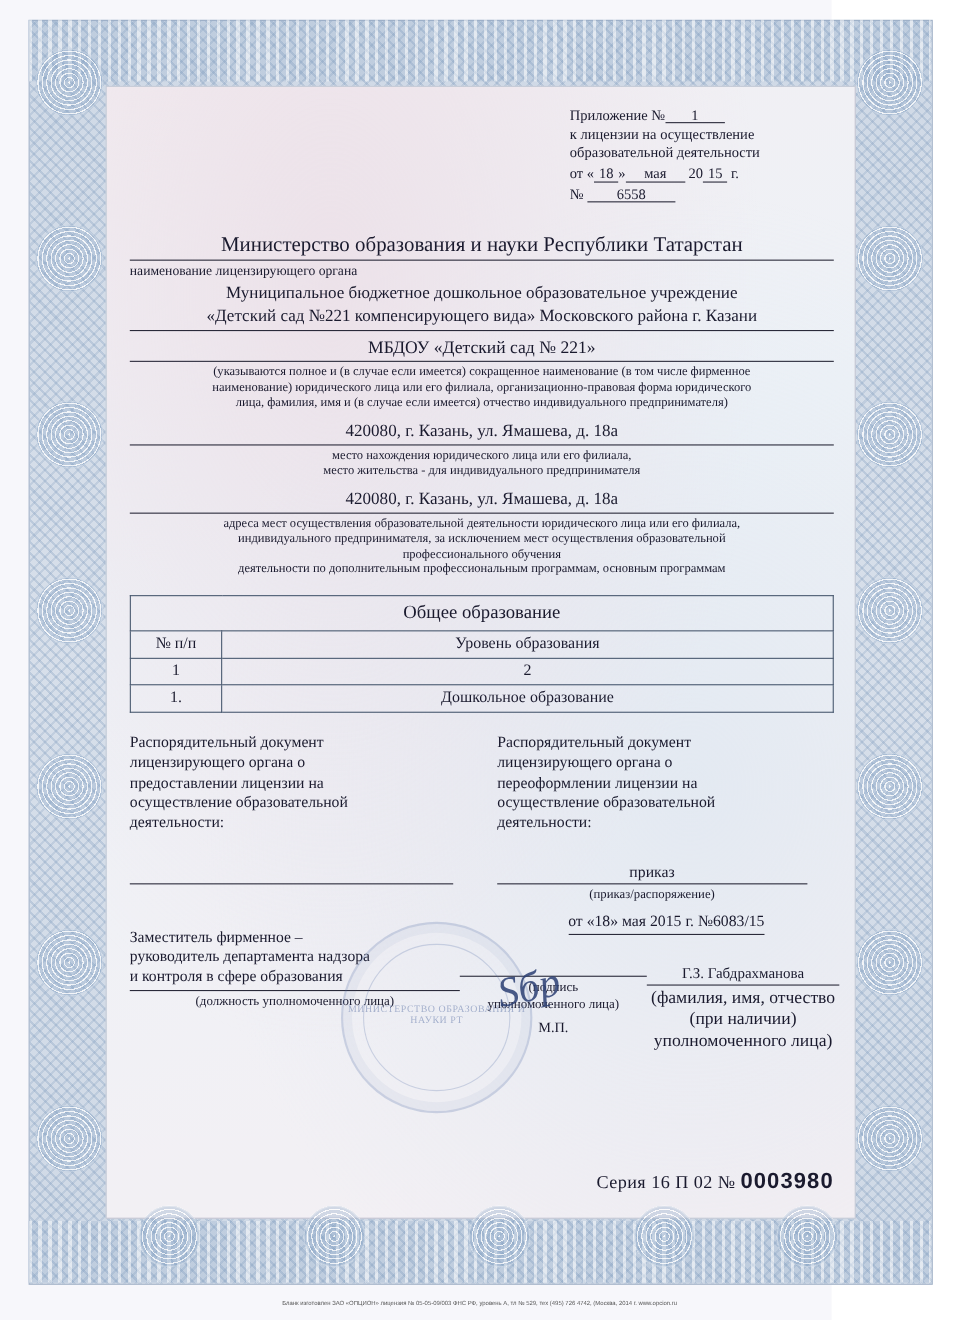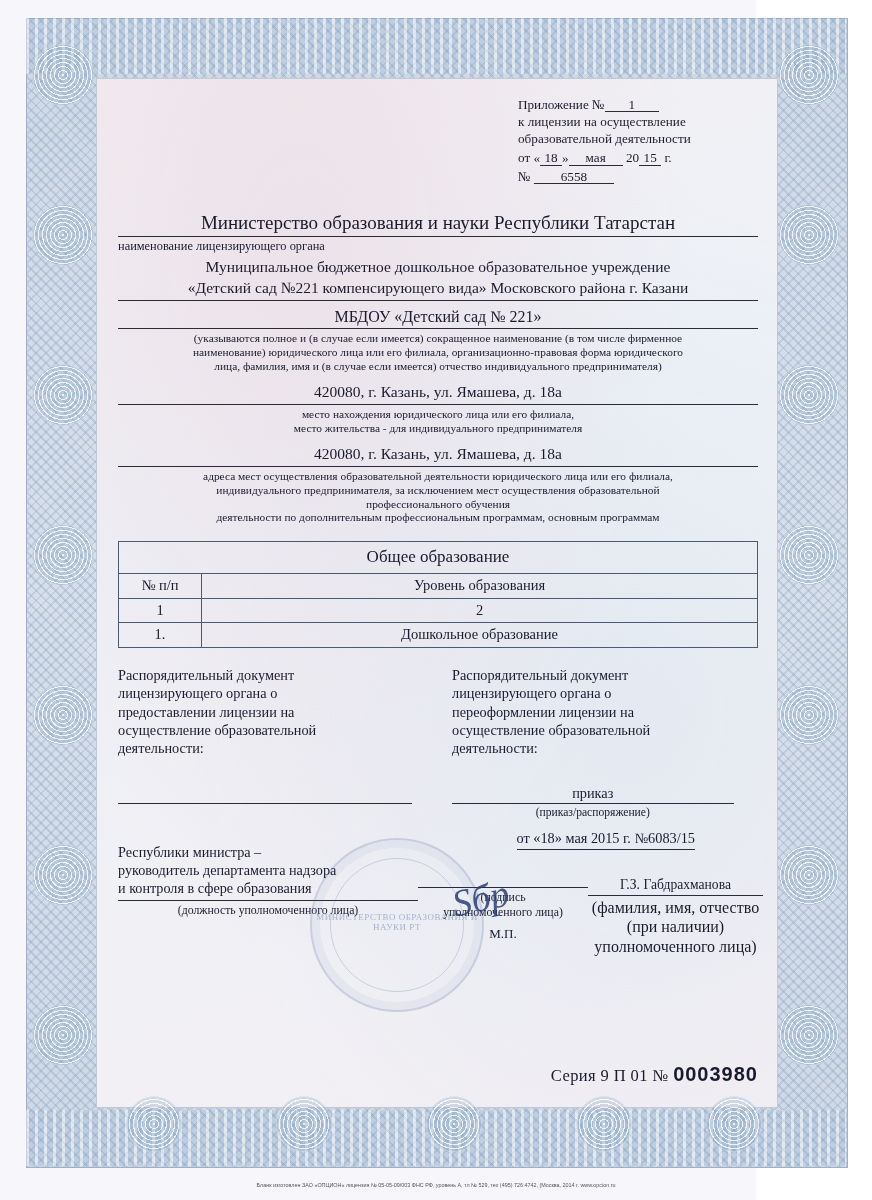--- a/index.html
+++ b/index.html
@@ -401,21 +401,21 @@
         <div>деятельности:</div>
         <div class="order-line" style="width:92%;">приказ</div>
         <div class="order-cap" style="width:92%;">(приказ/распоряжение)</div>
         <div class="order-date-wrap" style="width:92%;">
           <span class="order-date">от «18» мая   2015 г.  №6083/15</span>
         </div>
       </div>
     </div>
 
     <div class="sign">
-      <div>Республики министра –</div>
+      <div>Заместитель фирменное –</div>
       <div>руководитель департамента надзора</div>
       <div class="post">и контроля в сфере образования</div>
       <div class="post-cap">(должность уполномоченного лица)</div>
 
       <div class="sign-mid">
         <div class="ln"></div>
         <div>(подпись</div>
         <div>уполномоченного лица)</div>
       </div>
       <div class="sign-mp">М.П.</div>
@@ -423,21 +423,21 @@
       <div class="sign-right">
         <div class="name">Г.З. Габдрахманова</div>
         <div class="cap">(фамилия, имя, отчество</div>
         <div class="cap" style="margin-top:0;">(при наличии)</div>
         <div class="cap" style="margin-top:0;">уполномоченного лица)</div>
       </div>
     </div>
 
     <div class="serial" style="left:0;top:966px;width:640px;">
       <span>Серия</span>
-      <span>9 П 01</span>
+      <span>16 П 02</span>
       <span>№</span>
       <span class="num">0003980</span>
     </div>
   </div>
 
   <div class="stamp">
     <div class="stamp-txt">МИНИСТЕРСТВО ОБРАЗОВАНИЯ И НАУКИ РТ</div>
   </div>
   <div class="signature-mark">Ѕбр</div>
 

